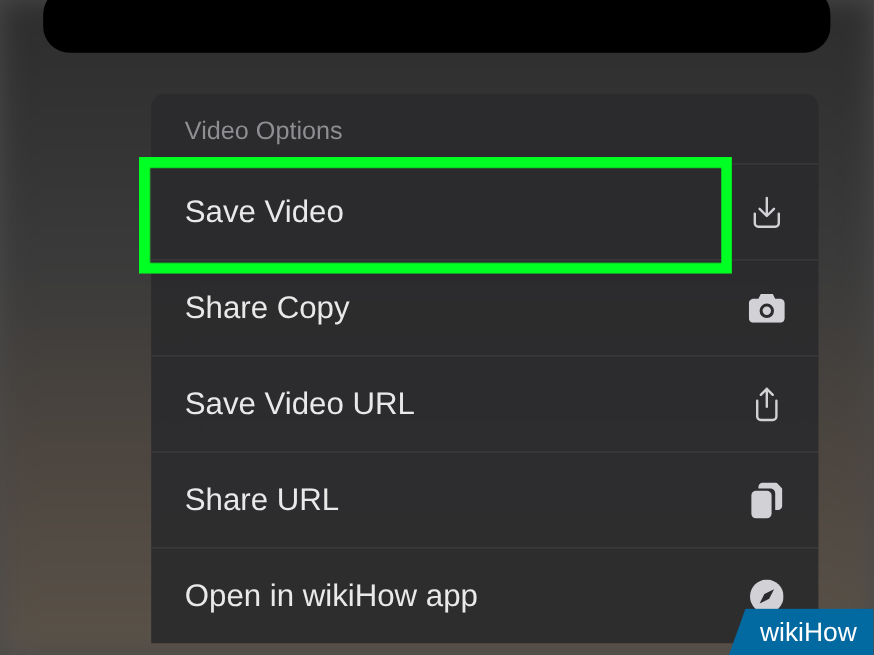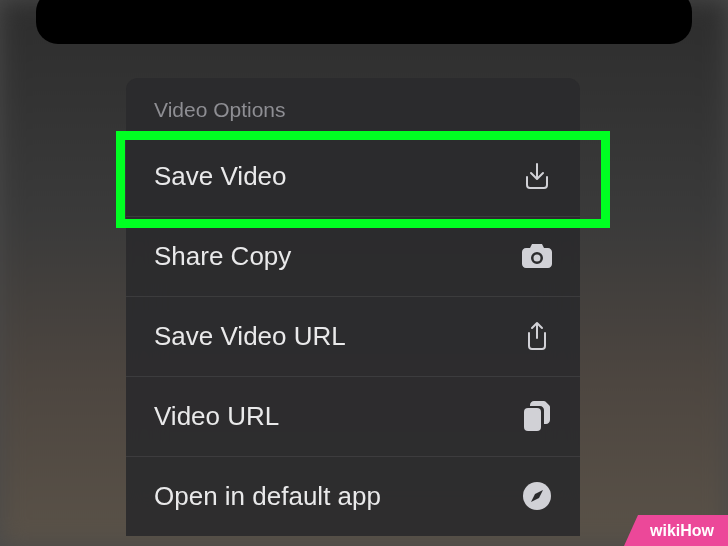--- a/index.html
+++ b/index.html
@@ -17,35 +17,35 @@
 .video-frame {
   position: absolute;
   top: -10px; left: 36px;
   width: 656px; height: 54px;
   background: #000;
   border-radius: 22px;
 }
 .sheet {
   position: absolute;
   top: 78px; left: 126px;
-  width: 454px;
+  width: 556px;
   background: rgba(42,42,44,0.92);
   border-radius: 12px 12px 0 0;
   overflow: hidden;
   backdrop-filter: blur(20px);
 }
 .sheet-header {
   padding: 20px 28px 14px;
   color: #8e8e93;
   font-size: 21px;
   font-weight: 400;
 }
 .menu-item {
   display: flex;
-  align-items: flex-start;
+  align-items: flex-end;
   justify-content: space-between;
   padding: 24px 28px;
   border-top: 1px solid rgba(255,255,255,0.08);
   color: #e9e9ea;
   font-size: 26px;
   font-weight: 400;
   cursor: pointer;
 }
 .menu-item .icon {
   width: 30px; height: 30px;
@@ -55,24 +55,24 @@
 .highlight-box {
   position: absolute;
   top: 131px; left: 116px;
   width: 494px; height: 97px;
   border: 9px solid #00ff22;
   pointer-events: none;
 }
 .watermark {
   position: absolute;
   bottom: 0; right: 0;
-  background: #ec4899;
+  background: #0369a1;
   color: #fff;
-  font-size: 16px;
-  font-weight: 700;
+  font-size: 22px;
+  font-weight: 400;
   padding: 7px 14px 6px 26px;
   clip-path: polygon(14px 0, 100% 0, 100% 100%, 0 100%);
 }
 svg { display: block; }
 </style>
 </head>
 <body>
 
 <div class="backdrop"></div>
 
@@ -104,31 +104,31 @@
     <span>Save Video URL</span>
     <span class="icon">
       <svg width="24" height="30" viewBox="0 0 24 30" fill="none" stroke="currentColor" stroke-width="2" stroke-linecap="round" stroke-linejoin="round">
         <path d="M12 2 L12 17 M7 7 L12 2 L17 7"></path>
         <path d="M4 12 L4 25 C4 26.657 5.343 28 7 28 L17 28 C18.657 28 20 26.657 20 25 L20 12"></path>
       </svg>
     </span>
   </div>
 
   <div class="menu-item">
-    <span>Video URL</span>
+    <span>Share URL</span>
     <span class="icon">
       <svg width="26" height="30" viewBox="0 0 26 30" fill="currentColor">
         <rect x="0" y="7" width="17" height="23" rx="4"></rect>
         <path d="M6 4 C6 1.79 7.79 0 10 0 L20 0 C20.53 0 21.04 0.21 21.41 0.59 L25.41 4.59 C25.79 4.96 26 5.47 26 6 L26 19 C26 21.21 24.21 23 22 23 L20 23 L20 9 C20 6.79 18.21 5 16 5 L6 5 Z"></path>
       </svg>
     </span>
   </div>
 
   <div class="menu-item">
-    <span>Open in default app</span>
+    <span>Open in wikiHow app</span>
     <span class="icon">
       <svg width="28" height="28" viewBox="0 0 28 28" fill="currentColor">
         <circle cx="14" cy="14" r="14"></circle>
         <path d="M20 8 L16 16 L8 20 L12 12 Z" fill="#2a2a2c"></path>
         <circle cx="14" cy="14" r="1.8" fill="#2a2a2c"></circle>
       </svg>
     </span>
   </div>
 </div>
 

